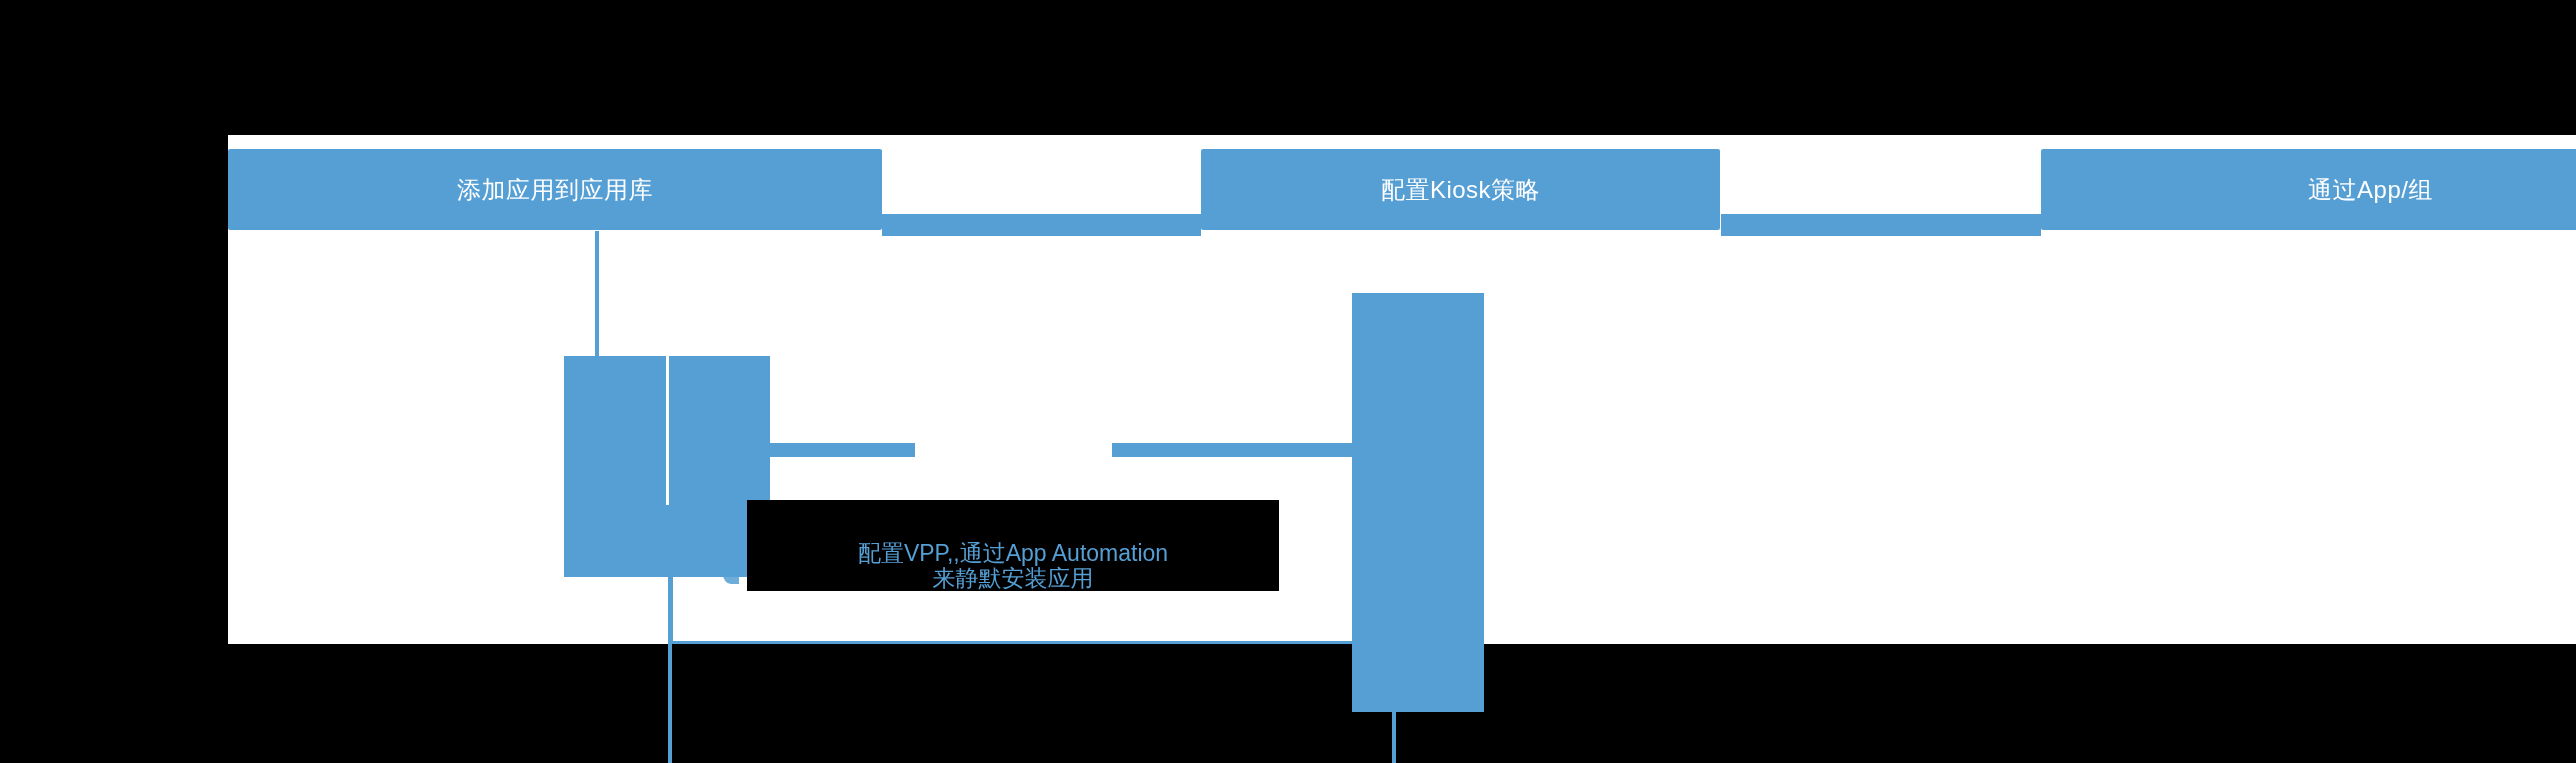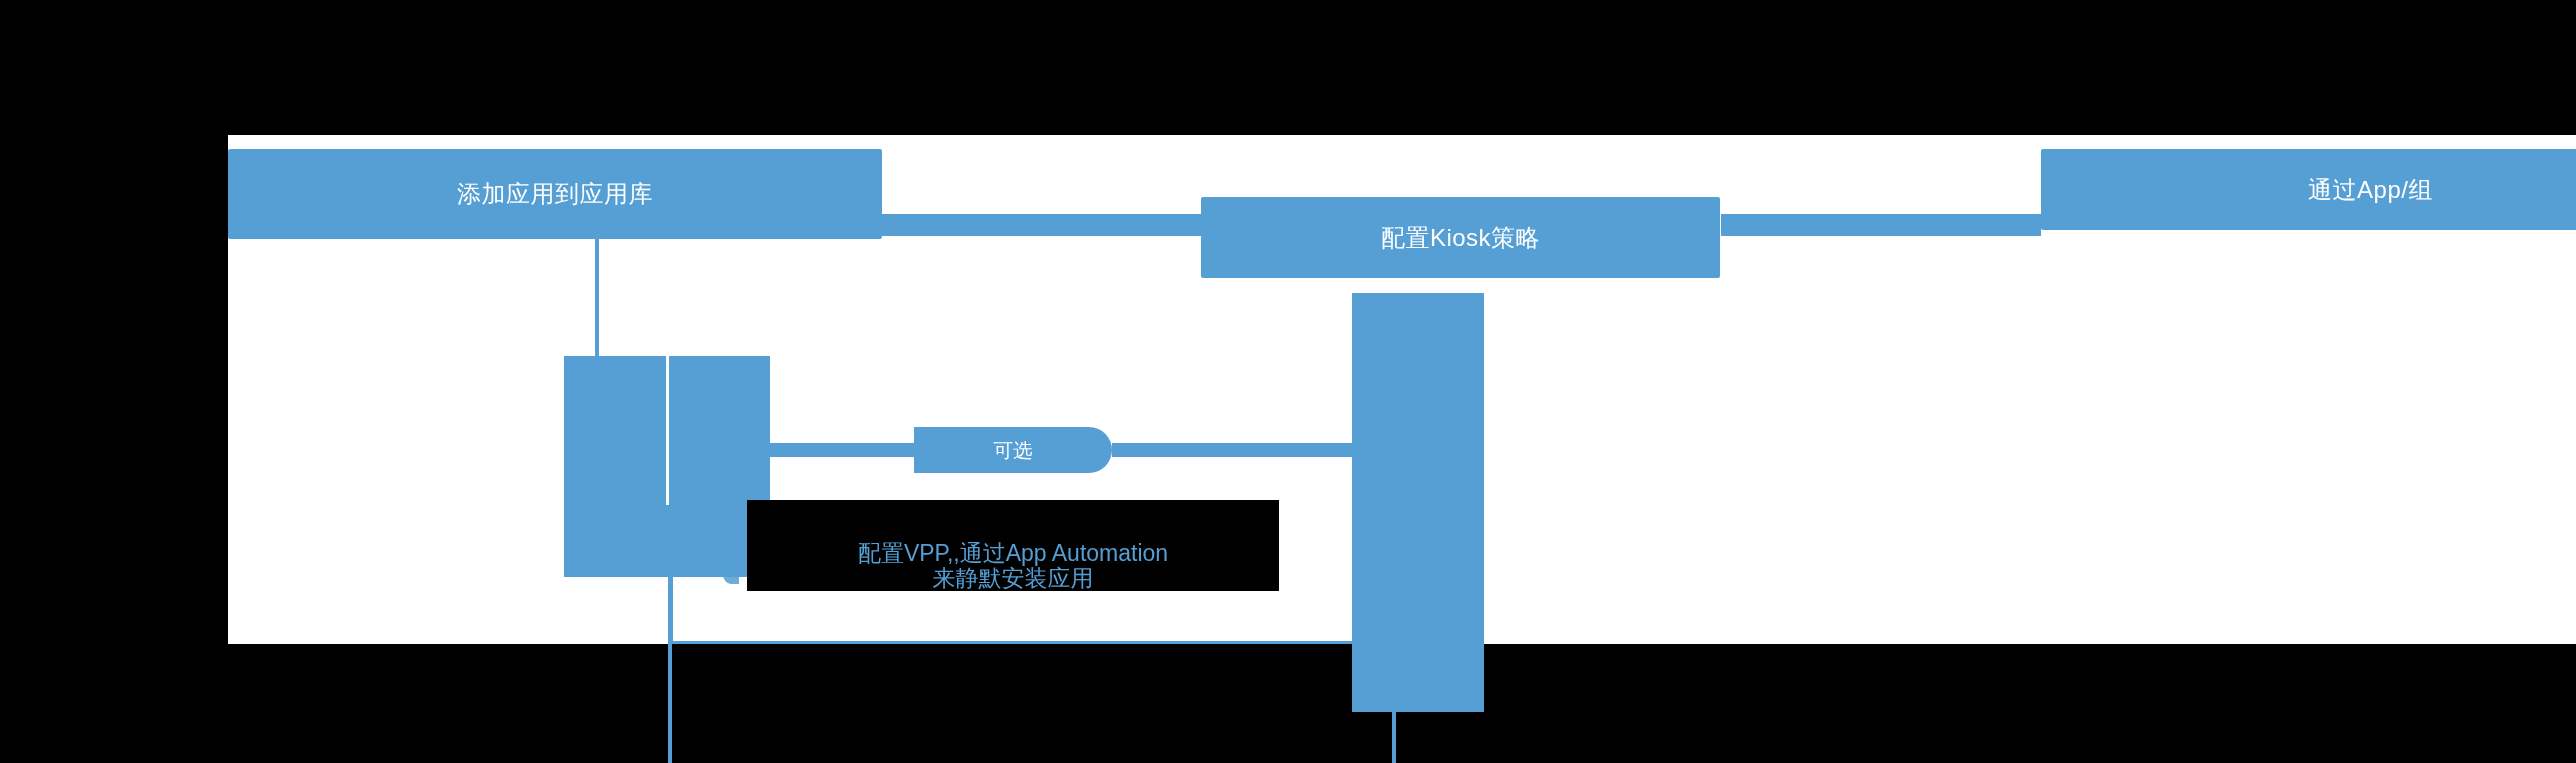--- a/index.html
+++ b/index.html
@@ -24,22 +24,22 @@
     box-sizing:border-box;
     border-radius:2.1px;
   }
   .node.blue{background:#559FD4;}
   .node .label{
     font-size:24px;
     letter-spacing:0.5px;
     white-space:nowrap;
   }
   
-  #step1{left:0px;   top:14.4px;  width:654px; height:90px;}
-  #step2{left:973px;top:14.4px;  width:519px; height:81px;margin-top:48px;}
+  #step1{left:0px;   top:14.4px;  width:654px; height:81px;}
+  #step2{left:973px;top:14.4px;  width:519px; height:81px;}
   #step3{left:1813px;top:14.4px;  width:659px; height:81px;}
 
   
   .hbar{position:absolute;background:#559FD4;height:22px;}
   #conn1{left:654px;top:79px;width:319px;}
   #conn2{left:1493px;top:79px;width:320px;}
 
   
   .vbar{position:absolute;background:#559FD4;}
   #vleft{left:336px; top:221px; width:206px;  height:221px;}
@@ -121,23 +121,20 @@
   <div class="vbar" id="vleft"></div>
   <div id="vleft-split"></div>
   <div class="vbar" id="vright"></div>
   <div id="thinline2"></div>
   <div id="thinline3"></div>
 
   <div id="outline-rect"></div>
 
   <div id="pill-stub-left"></div>
   <div id="pill-stub-right"></div>
-  <div id="optional">
-    <span class="label">可选</span>
-  </div>
 
   <div id="note-artifact"></div>
   <div id="noteblock">
     <span class="note-text">配置VPP,,通过App Automation
 来静默安装应用</span>
   </div>
 
 </div>
 
 

